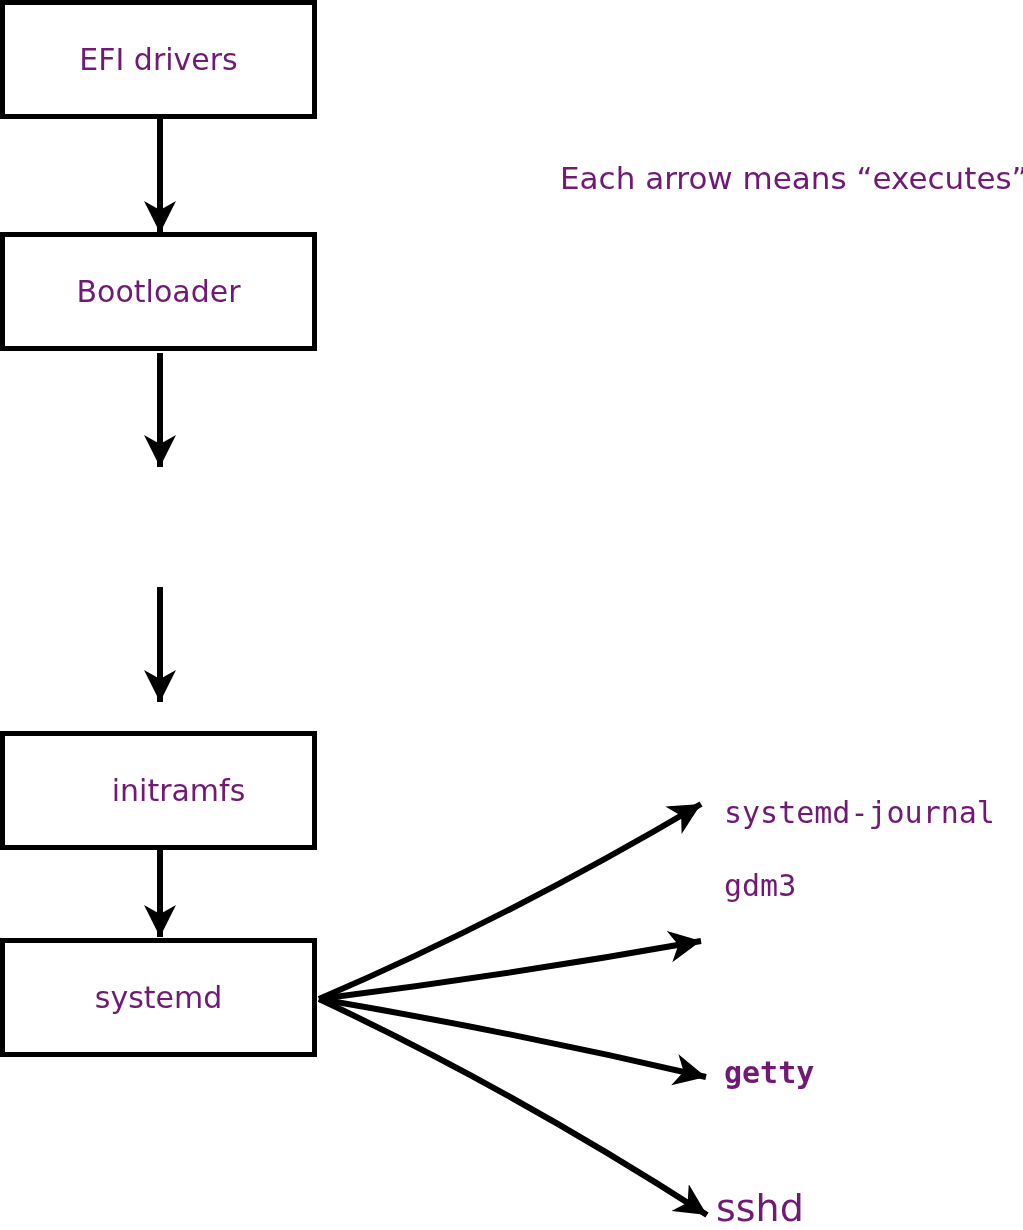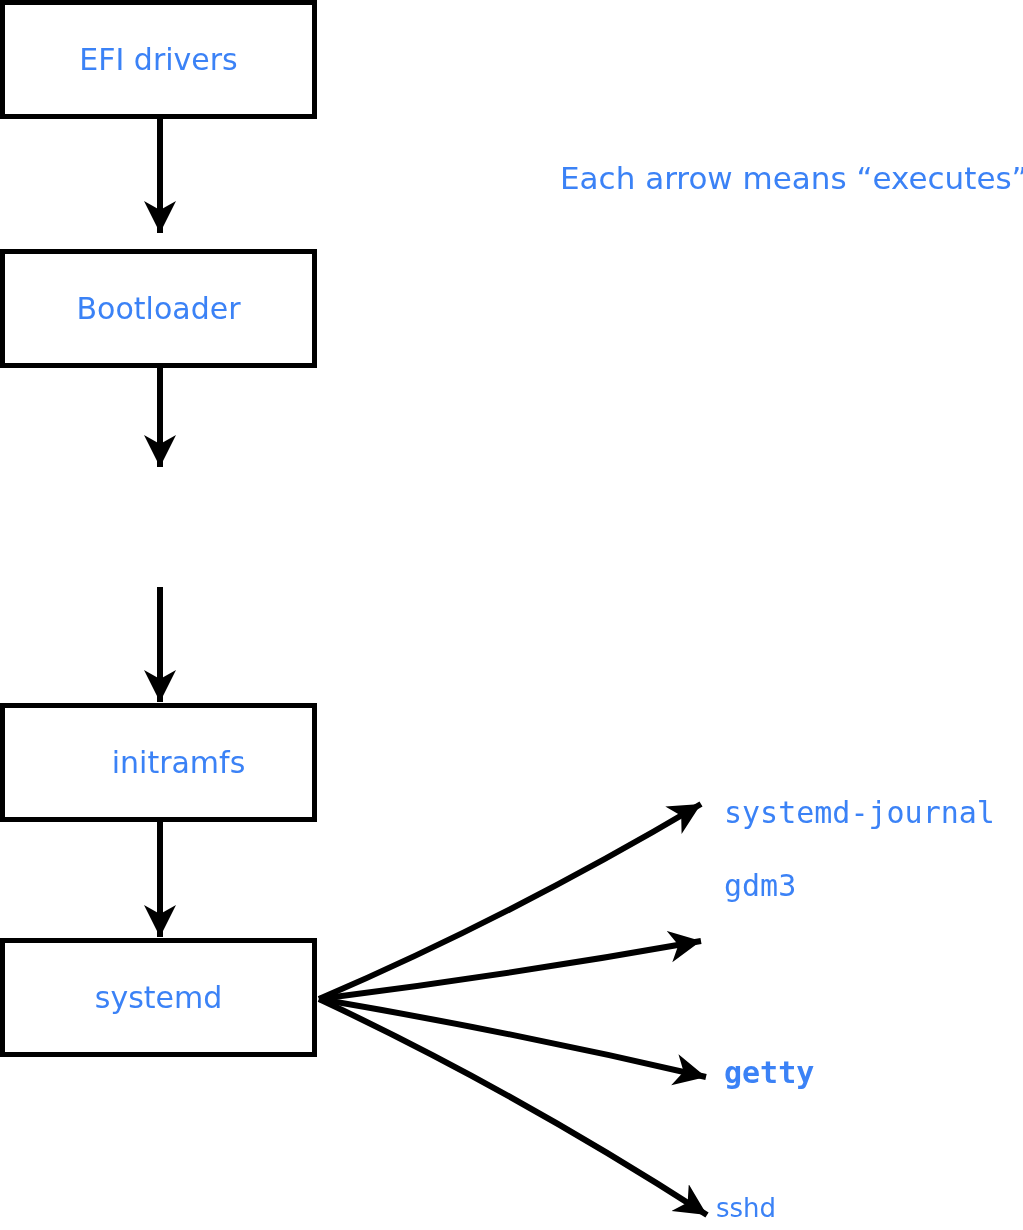--- a/index.html
+++ b/index.html
@@ -7,21 +7,21 @@
     padding: 0;
     background: #ffffff;
   }
   #canvas {
     position: relative;
     width: 1023px;
     height: 1230px;
     background: #ffffff;
     overflow: hidden;
     font-family: "DejaVu Sans", sans-serif;
-    color: #3b82f6;
+    color: #701a75;
   }
   .node {
     position: absolute;
     left: 0;
     width: 317px;
     height: 119px;
     border: 5px solid #000000;
     box-sizing: border-box;
     background: #ffffff;
     display: flex;
@@ -41,21 +41,21 @@
     position: absolute;
     transform: translateY(-50%);
     font-family: "DejaVu Sans Mono", monospace;
     font-size: 30px;
     line-height: 1;
     white-space: nowrap;
     z-index: 2;
   }
   .svc-label.sans {
     font-family: "DejaVu Sans", sans-serif;
-    font-size: 26px;
+    font-size: 38px;
   }
   .note {
     position: absolute;
     left: 560px;
     top: 179px;
     transform: translateY(-50%);
     font-size: 31px;
     line-height: 1.2;
     white-space: nowrap;
     z-index: 2;
@@ -80,24 +80,24 @@
 
     <path d="M319,999 Q510,917 701,804" fill="none" stroke="#000000" stroke-width="6" marker-end="url(#ah)"></path>
     <path d="M319,999 Q510,975 701,941" fill="none" stroke="#000000" stroke-width="6" marker-end="url(#ah)"></path>
     <path d="M319,999 Q513,1032 706,1077" fill="none" stroke="#000000" stroke-width="6" marker-end="url(#ah)"></path>
     <path d="M319,999 Q513,1090 707,1215" fill="none" stroke="#000000" stroke-width="6" marker-end="url(#ah)"></path>
   </svg>
 
   <div class="node" style="top:0px;">
     <span>EFI drivers</span>
   </div>
-  <div class="node" style="top:249px;">
+  <div class="node" style="top:232px;">
     <span>Bootloader</span>
   </div>
-  <div class="node" style="top:703px;padding-left:40px;">
+  <div class="node" style="top:731px;padding-left:40px;">
     <span>initramfs</span>
   </div>
   <div class="node" style="top:938px;justify-content:center;">
     <span>systemd</span>
   </div>
 
   <div class="note">Each arrow means “executes”.</div>
 
   <div class="svc-label" style="left:724px; top:813px;">systemd-journal</div>
   <div class="svc-label" style="left:724px; top:886px;">gdm3</div>

